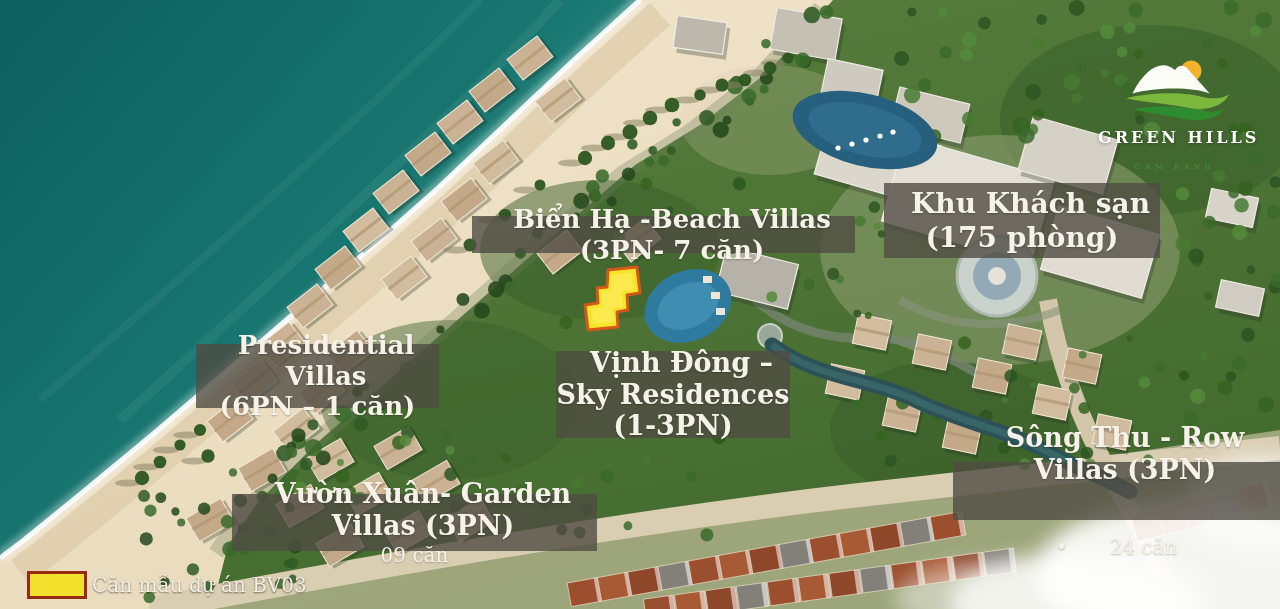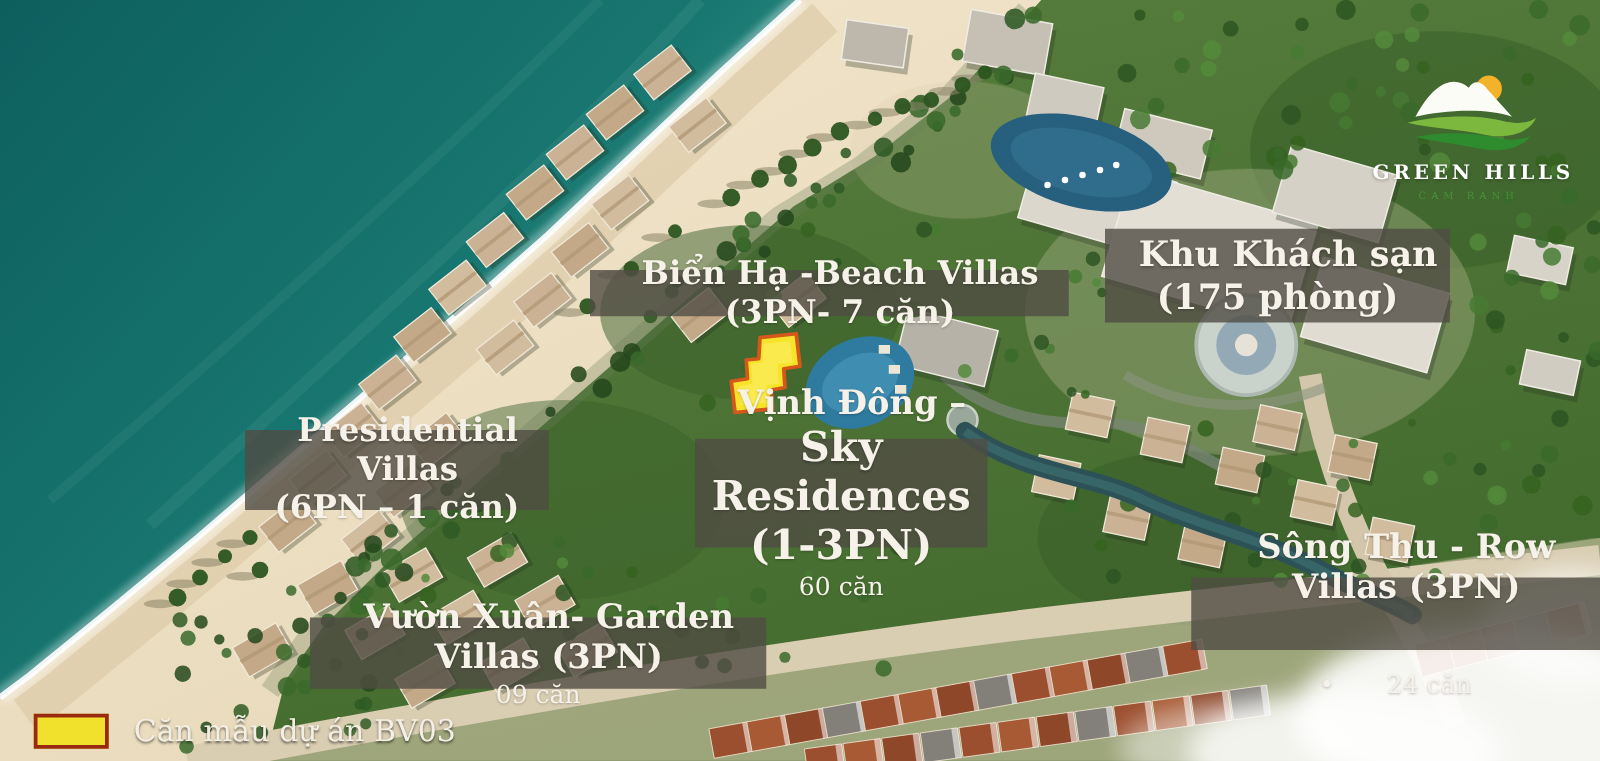--- a/index.html
+++ b/index.html
@@ -13,49 +13,49 @@
     position:absolute;
     background:rgba(80,76,68,0.80);
     color:#f6f2e9;
     text-align:center;
     font-weight:bold;
     line-height:1.18;
     display:flex;flex-direction:column;justify-content:center;
     text-shadow:0 1px 2px rgba(0,0,0,0.25);
   }
   .zone-title{font-size:27px;margin-left:17px;}
-  .zone-sub{font-size:33px;}
+  .zone-sub{font-size:27px;}
   .zone-count{font-size:20px;font-weight:normal;margin-top:2px;}
   .count-row{display:flex;justify-content:center;align-items:center;gap:42px;font-weight:normal;font-size:20px;margin-top:2px;}
   #label-beach{left:472px;top:216px;width:383px;height:37px;}
   #label-beach .zone-title{font-size:26px;}
   #label-hotel{left:884px;top:183px;width:276px;height:75px;}
   #label-hotel .zone-title,#label-hotel .zone-sub{font-size:28px;}
   #label-presidential{left:196px;top:344px;width:243px;height:64px;}
   #label-presidential .zone-title,#label-presidential .zone-sub{font-size:26px;}
   #label-sky{left:556px;top:351px;width:234px;height:87px;}
-  #label-garden{left:248px;top:494px;width:365px;height:57px;}
+  #label-garden{left:232px;top:494px;width:365px;height:57px;}
   #label-row{left:953px;top:462px;width:327px;height:58px;gap:48px;}
   
   #logo{position:absolute;left:1098px;top:50px;width:154px;text-align:center;}
   #logo-title{
     color:#ffffff;font-weight:bold;font-size:16px;letter-spacing:3px;
     text-shadow:0 1px 3px rgba(0,0,0,0.35);margin-top:0px;white-space:nowrap;
   }
   #logo-subtitle{
-    color:#4a9a3f;font-size:8px;letter-spacing:4px;margin-top:5px;
+    color:#4a9a3f;font-size:8px;letter-spacing:4px;margin-top:15px;
     opacity:0.8;white-space:nowrap;
   }
   
   #legend{position:absolute;left:27px;top:571px;display:flex;align-items:center;}
   #legend-swatch{
     width:60px;height:28px;background:#f2e12c;border:3px solid #992a12;box-sizing:border-box;
   }
   #legend-label{
-    margin-left:20px;color:#f4efe4;font-size:24px;
+    margin-left:5px;color:#f4efe4;font-size:20px;
     text-shadow:0 1px 2px rgba(0,0,0,0.55);white-space:nowrap;
   }
 </style>
 </head>
 <body>
 
 <div id="stage">
 
   <svg id="scene" width="1280" height="609" viewBox="0 0 1280 609">
     <defs>
@@ -808,21 +808,20 @@
   </div>
 
   <div class="zone-label" id="label-presidential">
     <div class="zone-title">Presidential Villas</div>
     <div class="zone-sub">(6PN – 1 căn)</div>
   </div>
 
   <div class="zone-label" id="label-sky">
     <div class="zone-title">Vịnh Đông –</div>
     <div class="zone-sub">Sky Residences (1-3PN)</div>
-    <div class="zone-count">60 căn</div>
   </div>
 
   <div class="zone-label" id="label-garden">
     <div class="zone-title">Vườn Xuân- Garden Villas (3PN)</div>
     <div class="zone-count">09 căn</div>
   </div>
 
   <div class="zone-label" id="label-row">
     <div class="zone-title">Sông Thu - Row Villas (3PN)</div>
     <div class="count-row">

